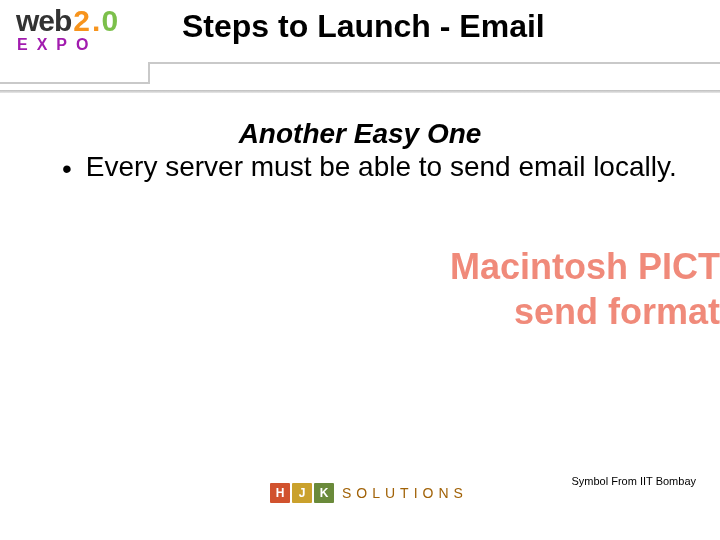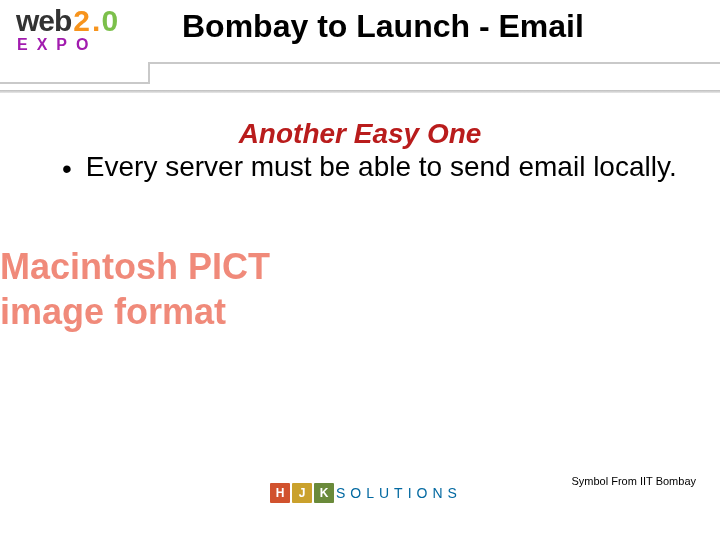--- a/index.html
+++ b/index.html
@@ -109,21 +109,21 @@
   
   .subtitle {
     position: absolute;
     left: 0;
     right: 0;
     top: 118px;
     text-align: center;
     font-size: 28px;
     font-weight: 700;
     font-style: italic;
-    color: #b91c1c;
+    color: #000000;
   }
   .bullets {
     position: absolute;
     left: 62px;
     right: 40px;
     top: 150px;
     font-size: 28px;
     color: #000;
     line-height: 1.2;
   }
@@ -131,21 +131,21 @@
   .bullet-dot {
     margin-right: 14px;
     margin-top: 2px;
   }
   
   .pict {
     position: absolute;
     left: 0;
     right: 0;
     top: 244px;
-    text-align: left;
+    text-align: right;
     font-size: 36px;
     line-height: 1.25;
     font-weight: 700;
     color: #f08a7a;
   }
   
   .footer-logo {
     position: absolute;
     left: 270px;
     bottom: 6px;
@@ -161,23 +161,24 @@
     font-size: 12px;
     font-weight: 700;
     color: #fff;
     margin-right: 2px;
     border-radius: 1px;
   }
   .tile-h { background: #d1522e; }
   .tile-j { background: #caa12c; }
   .tile-k { background: #6a8a3a; }
   .solutions {
+    margin-left: 6px;
     font-size: 14px;
     letter-spacing: 5px;
-    color: #0369a1;
+    color: #a16207;
     font-weight: 400;
     text-align: right;
   }
   .credit {
     position: absolute;
     right: 24px;
     bottom: 22px;
     font-size: 11px;
     color: #000;
     margin-left: 48px;
@@ -191,41 +192,41 @@
   <div class="logo-top">
     <div class="logo-line1">
       <span class="logo-web">web</span>
       <span class="logo-2">2</span>
       <span class="logo-dot">.</span>
       <span class="logo-0">0</span>
     </div>
     <div class="logo-expo">EXPO</div>
   </div>
 
-  <div class="title">Bombay to Launch - Email</div>
+  <div class="title">Steps to Launch - Email</div>
 
   <div class="header-rule">
     <div class="rule-top"></div>
     <div class="rule-left-v"></div>
     <div class="rule-left-h"></div>
     <div class="rule-bottom"></div>
   </div>
 
   <div class="subtitle">Another Easy One</div>
 
   <div class="bullets">
     <div class="bullet-row">
       <span class="bullet-dot">•</span>
       <span>Every server must be able to send email locally.</span>
     </div>
   </div>
 
   <div class="pict">
     <div>Macintosh PICT</div>
-    <div>image format</div>
+    <div>send format</div>
   </div>
 
   <div class="footer-logo">
     <div class="hjk-tile tile-h">H</div>
     <div class="hjk-tile tile-j">J</div>
     <div class="hjk-tile tile-k">K</div>
     <span class="solutions">SOLUTIONS</span>
   </div>
 
   <div class="credit">Symbol From IIT Bombay</div>

